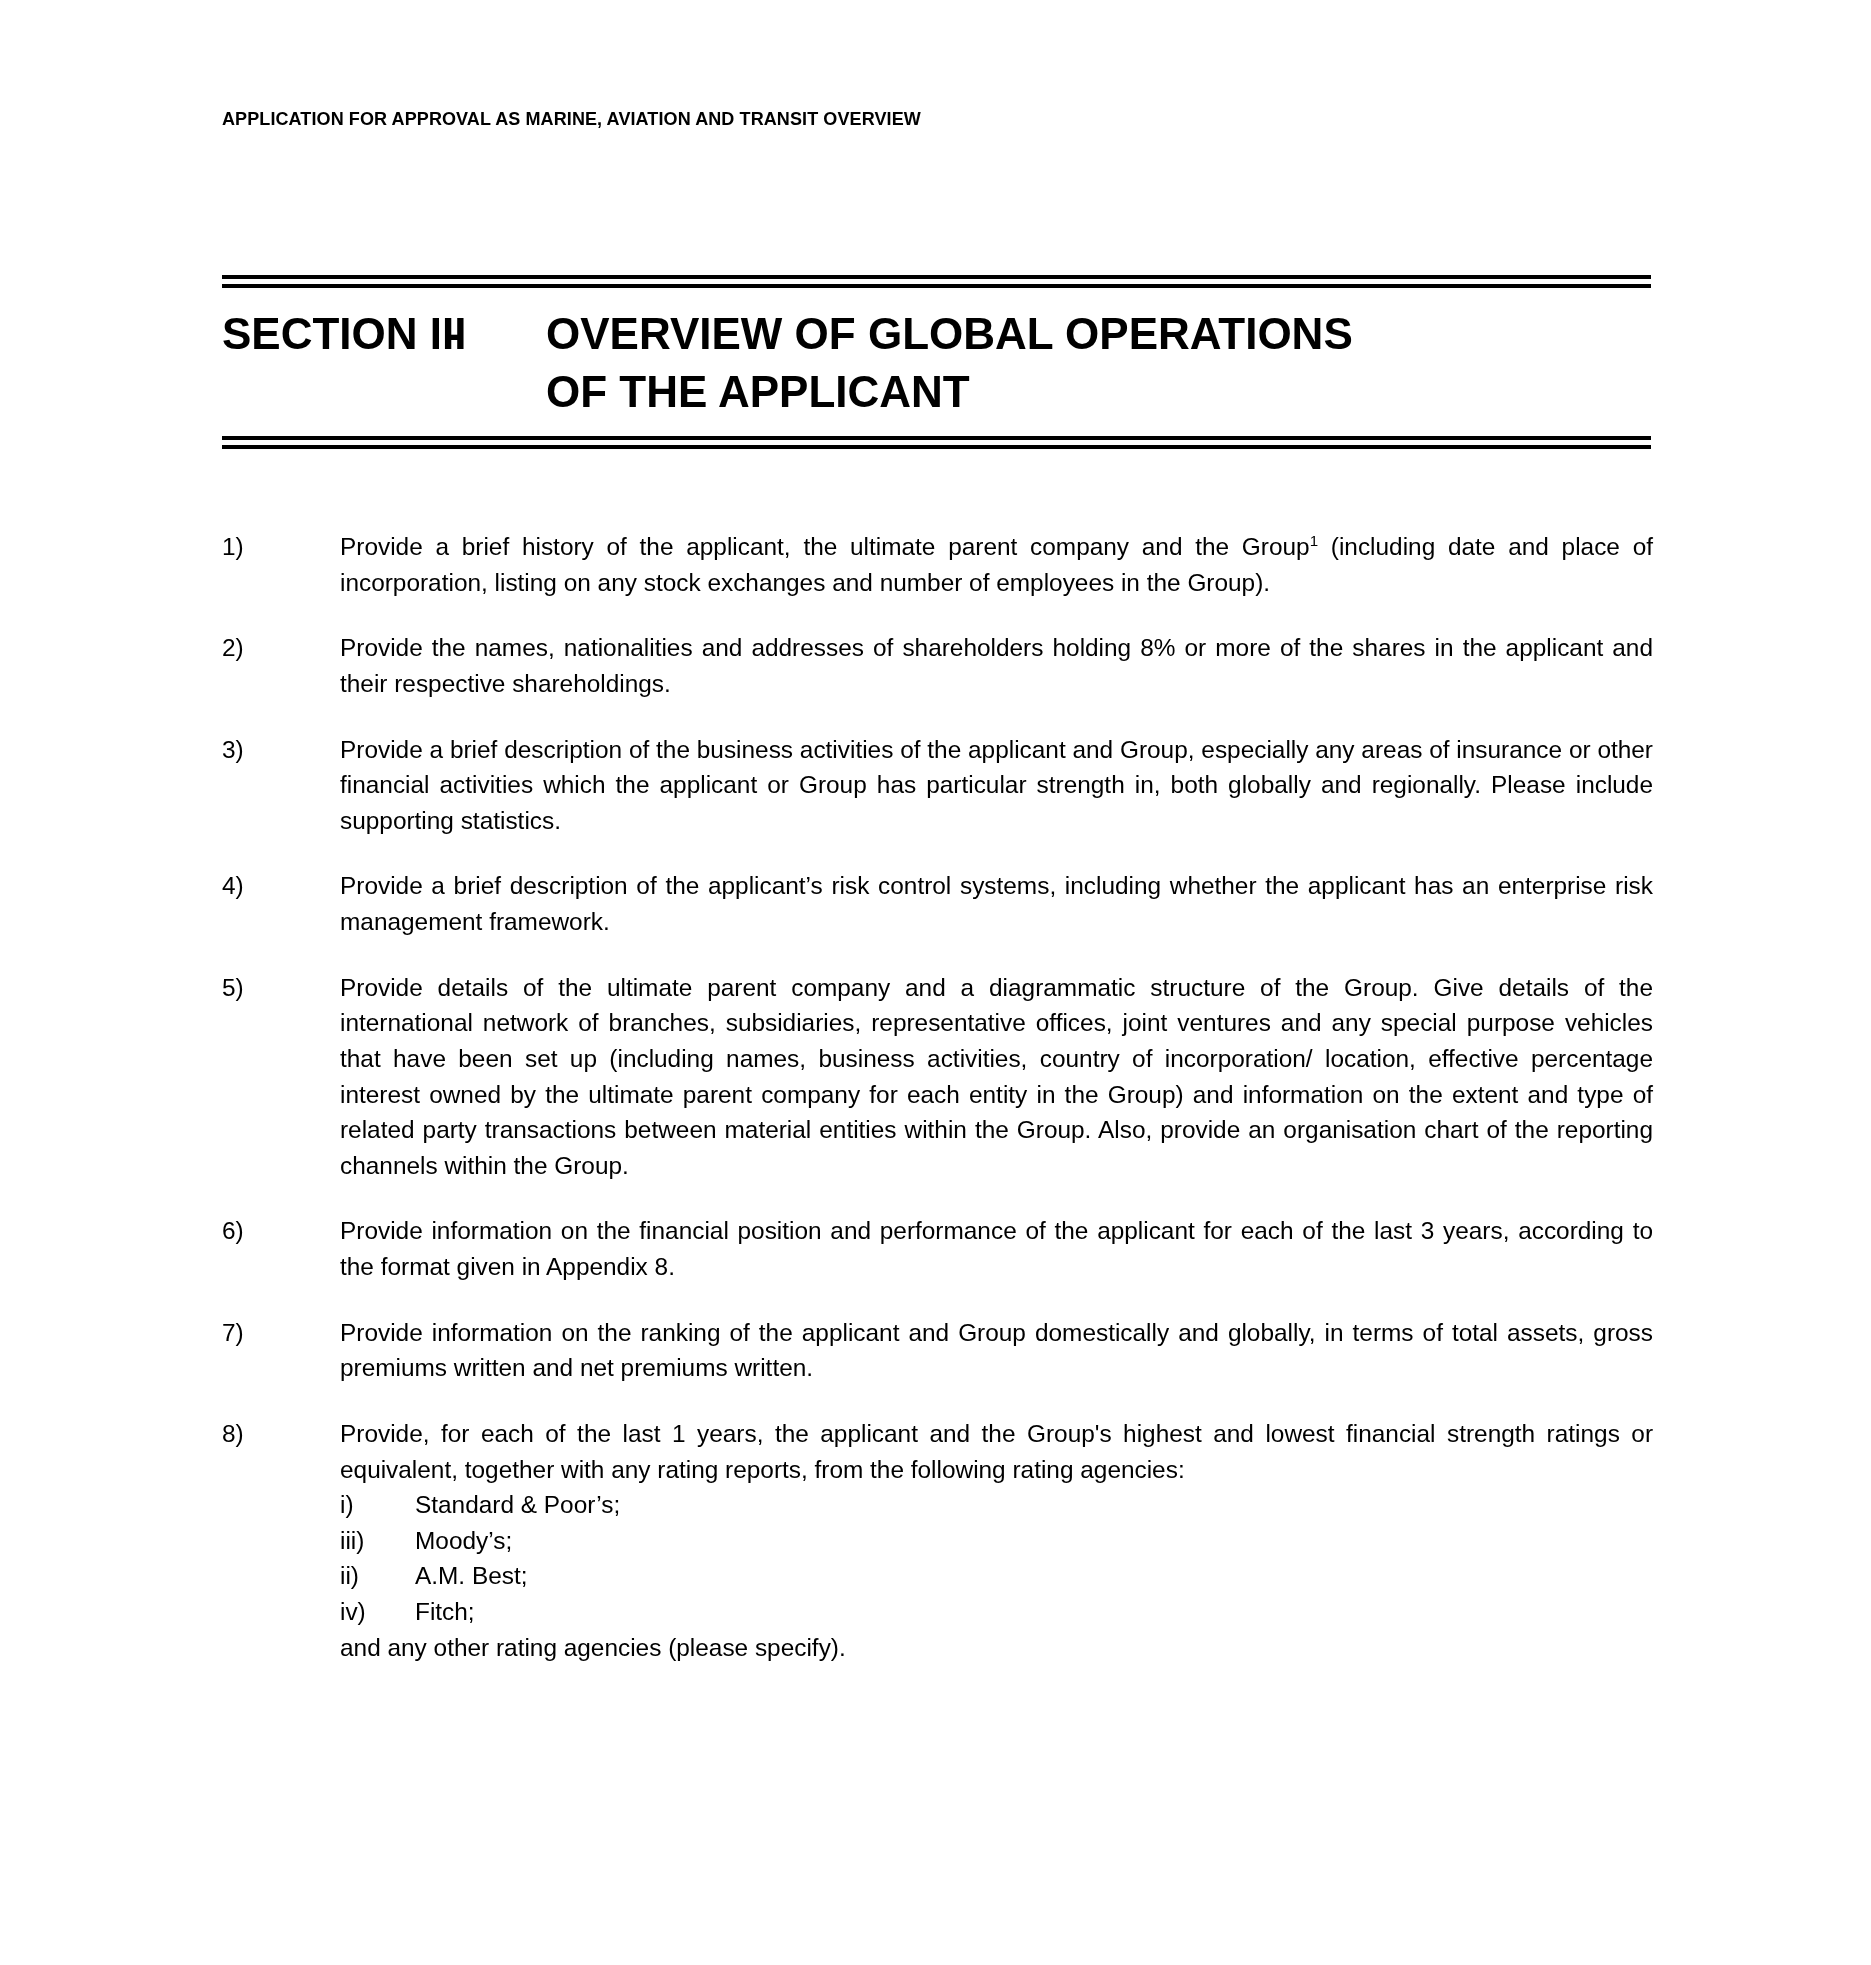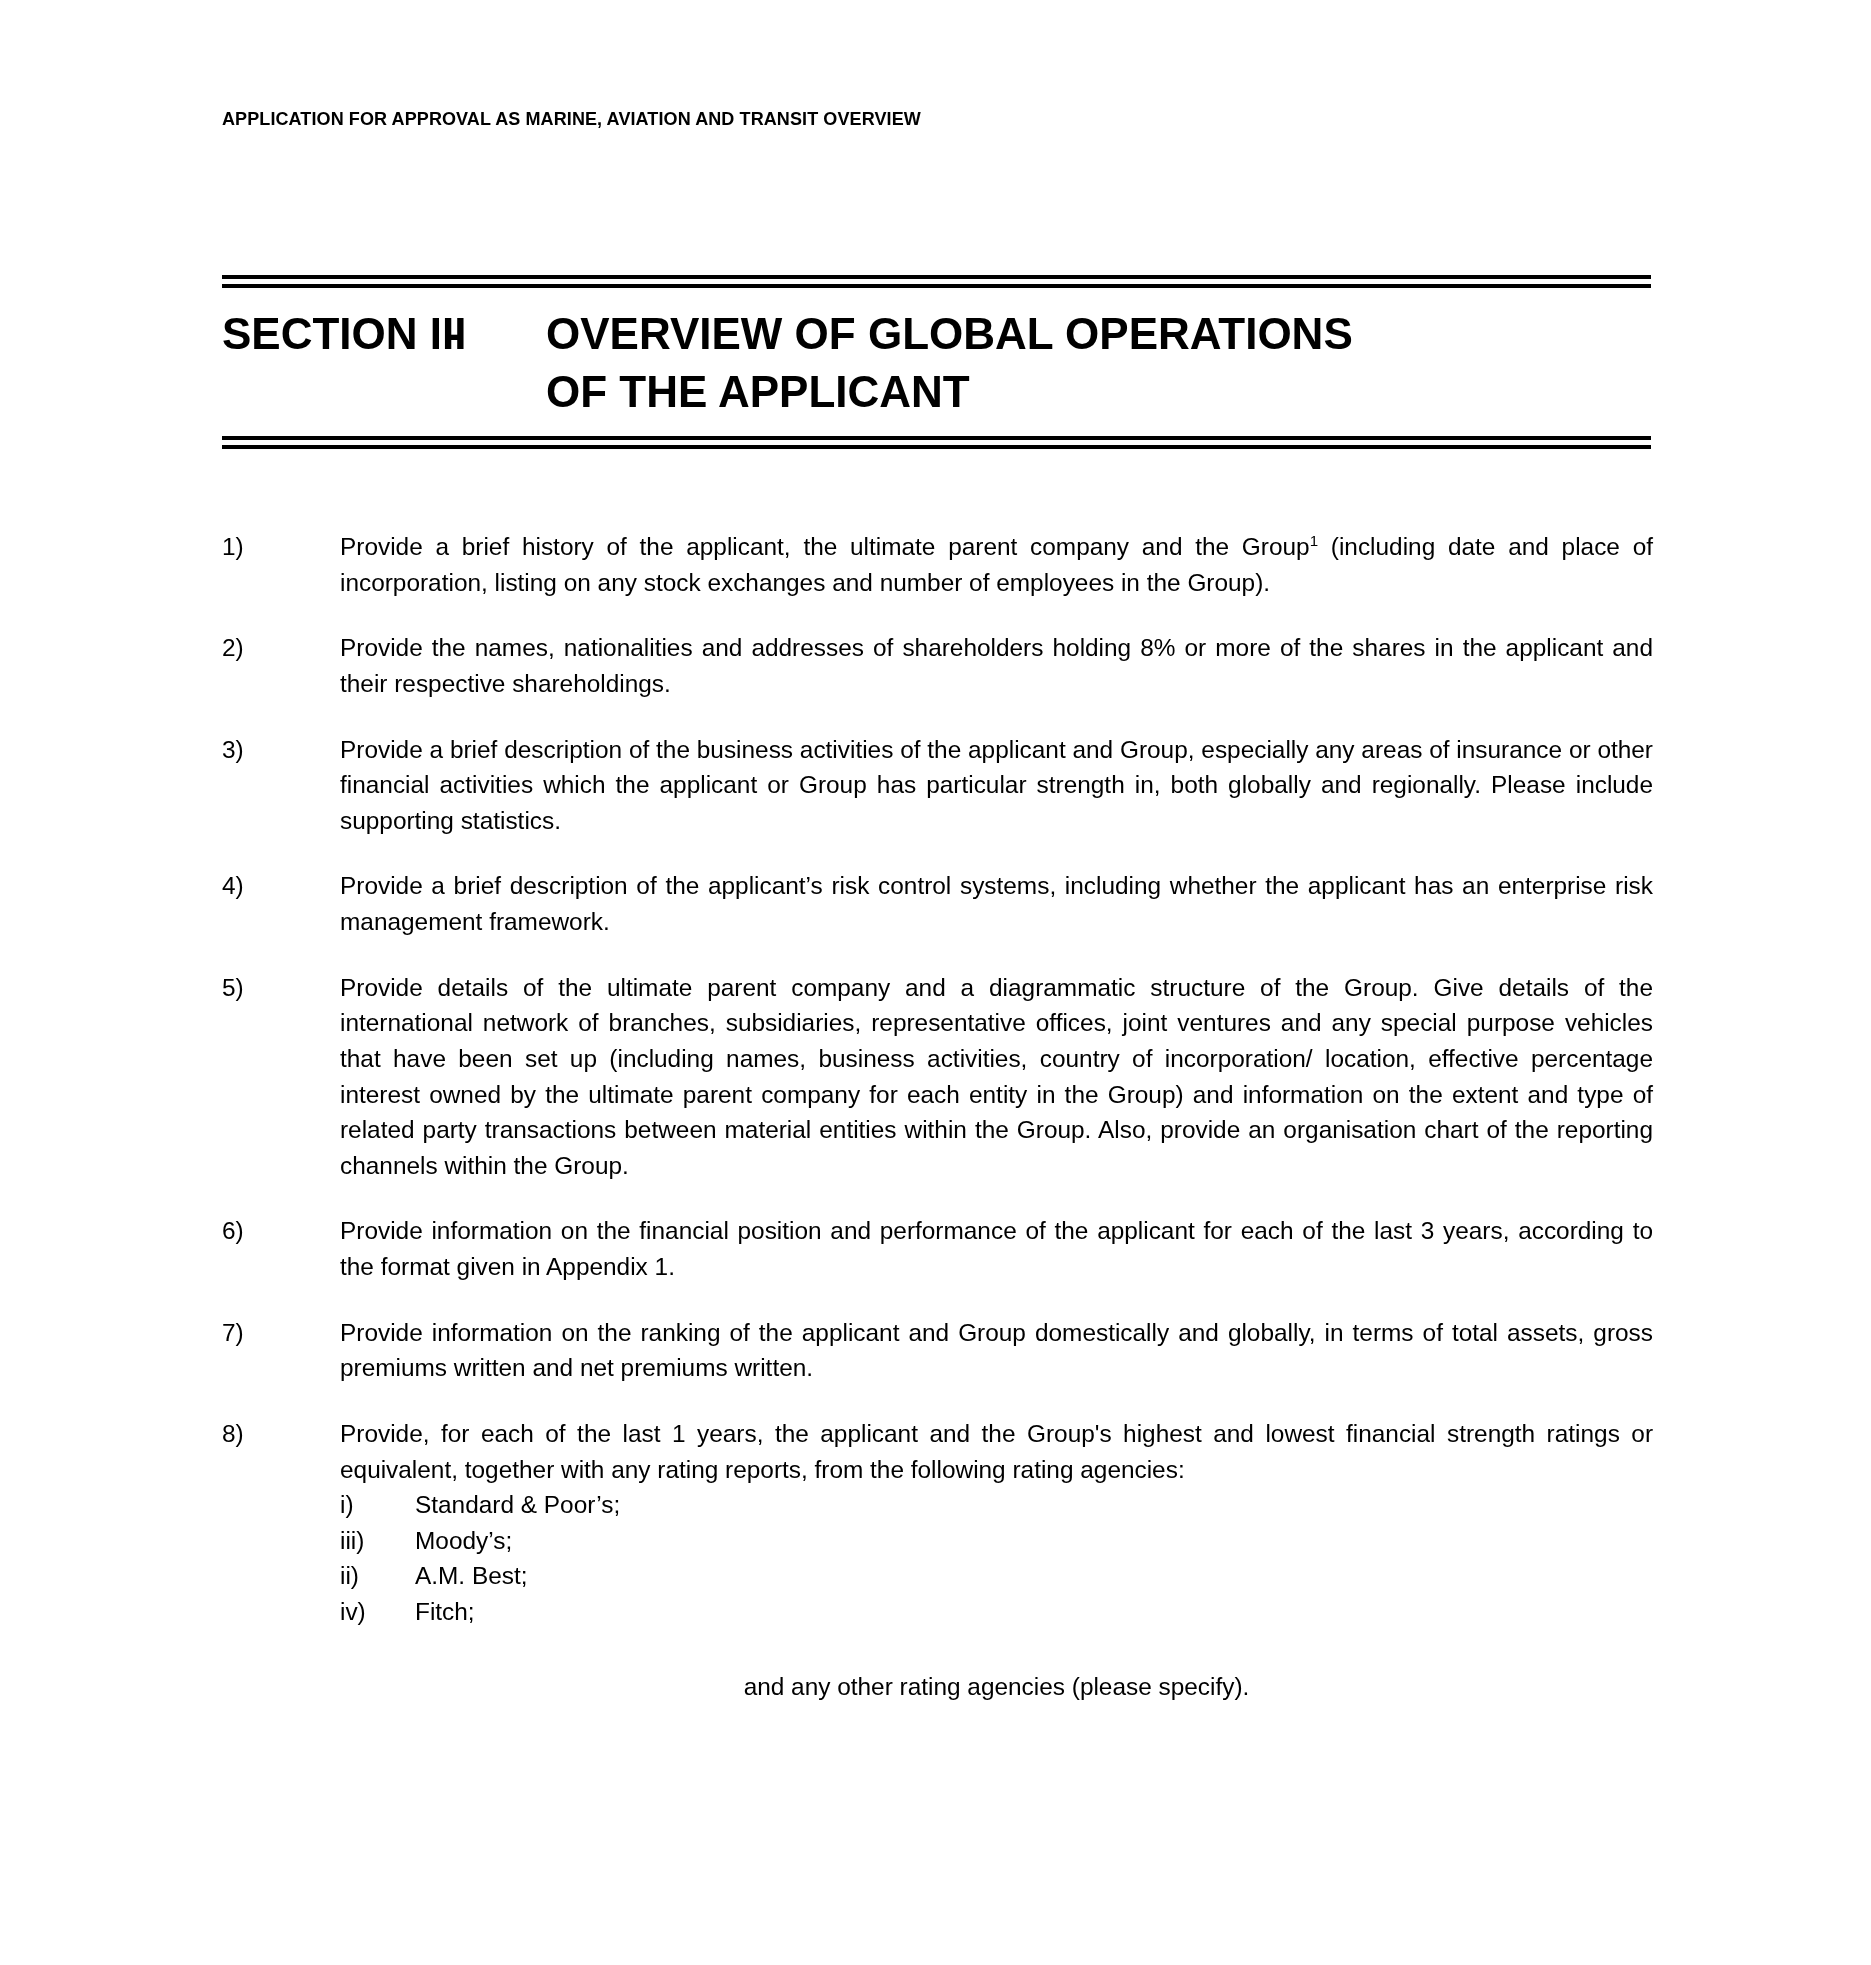--- a/index.html
+++ b/index.html
@@ -105,24 +105,23 @@
     line-height: 1.46;
   }
   .subitem .snum {
     position: absolute;
     left: 0;
     top: 0;
     width: 71px;
     text-align: left;
   }
   .tail-line {
-    text-align: center;
-    font-size: 24.4px;
-    line-height: 1.46;
-    margin-top: 39px;
+    text-align: left;
+    font-size: 24.4px;
+    line-height: 1.46;
   }
 </style>
 </head>
 <body>
 
 <div class="page">
 
   <div class="running-header">APPLICATION FOR APPROVAL AS MARINE, AVIATION AND TRANSIT OVERVIEW</div>
 
   <div class="title-block">
@@ -156,21 +155,21 @@
       <span class="qtext">Provide a brief description of the applicant’s risk control systems, including whether the applicant has an enterprise risk management framework.</span>
     </div>
 
     <div class="qitem">
       <span class="qnum">5)</span>
       <span class="qtext">Provide details of the ultimate parent company and a diagrammatic structure of the Group.   Give details of the international network of branches, subsidiaries, representative offices, joint ventures and any special purpose vehicles that have been set up (including names, business activities, country of incorporation/ location, effective percentage interest owned by the ultimate parent company for each entity in the Group) and information on the extent and type of related party transactions between material entities within the Group.  Also, provide an organisation chart of the reporting channels within the Group.</span>
     </div>
 
     <div class="qitem">
       <span class="qnum">6)</span>
-      <span class="qtext">Provide information on the financial position and performance of the applicant for each of the last 3 years, according to the format given in Appendix 1.</span>
+      <span class="qtext">Provide information on the financial position and performance of the applicant for each of the last 3 years, according to the format given in Appendix 8.</span>
     </div>
 
     <div class="qitem">
       <span class="qnum">7)</span>
       <span class="qtext">Provide information on the ranking of the applicant and Group domestically and globally, in terms of total assets, gross premiums written and net premiums written.</span>
     </div>
 
     <div class="qitem">
       <span class="qnum">8)</span>
       <span class="qtext">Provide, for each of the last 1 years, the applicant and the Group's highest and lowest financial strength ratings or equivalent, together with any rating reports, from the following rating agencies:</span>

